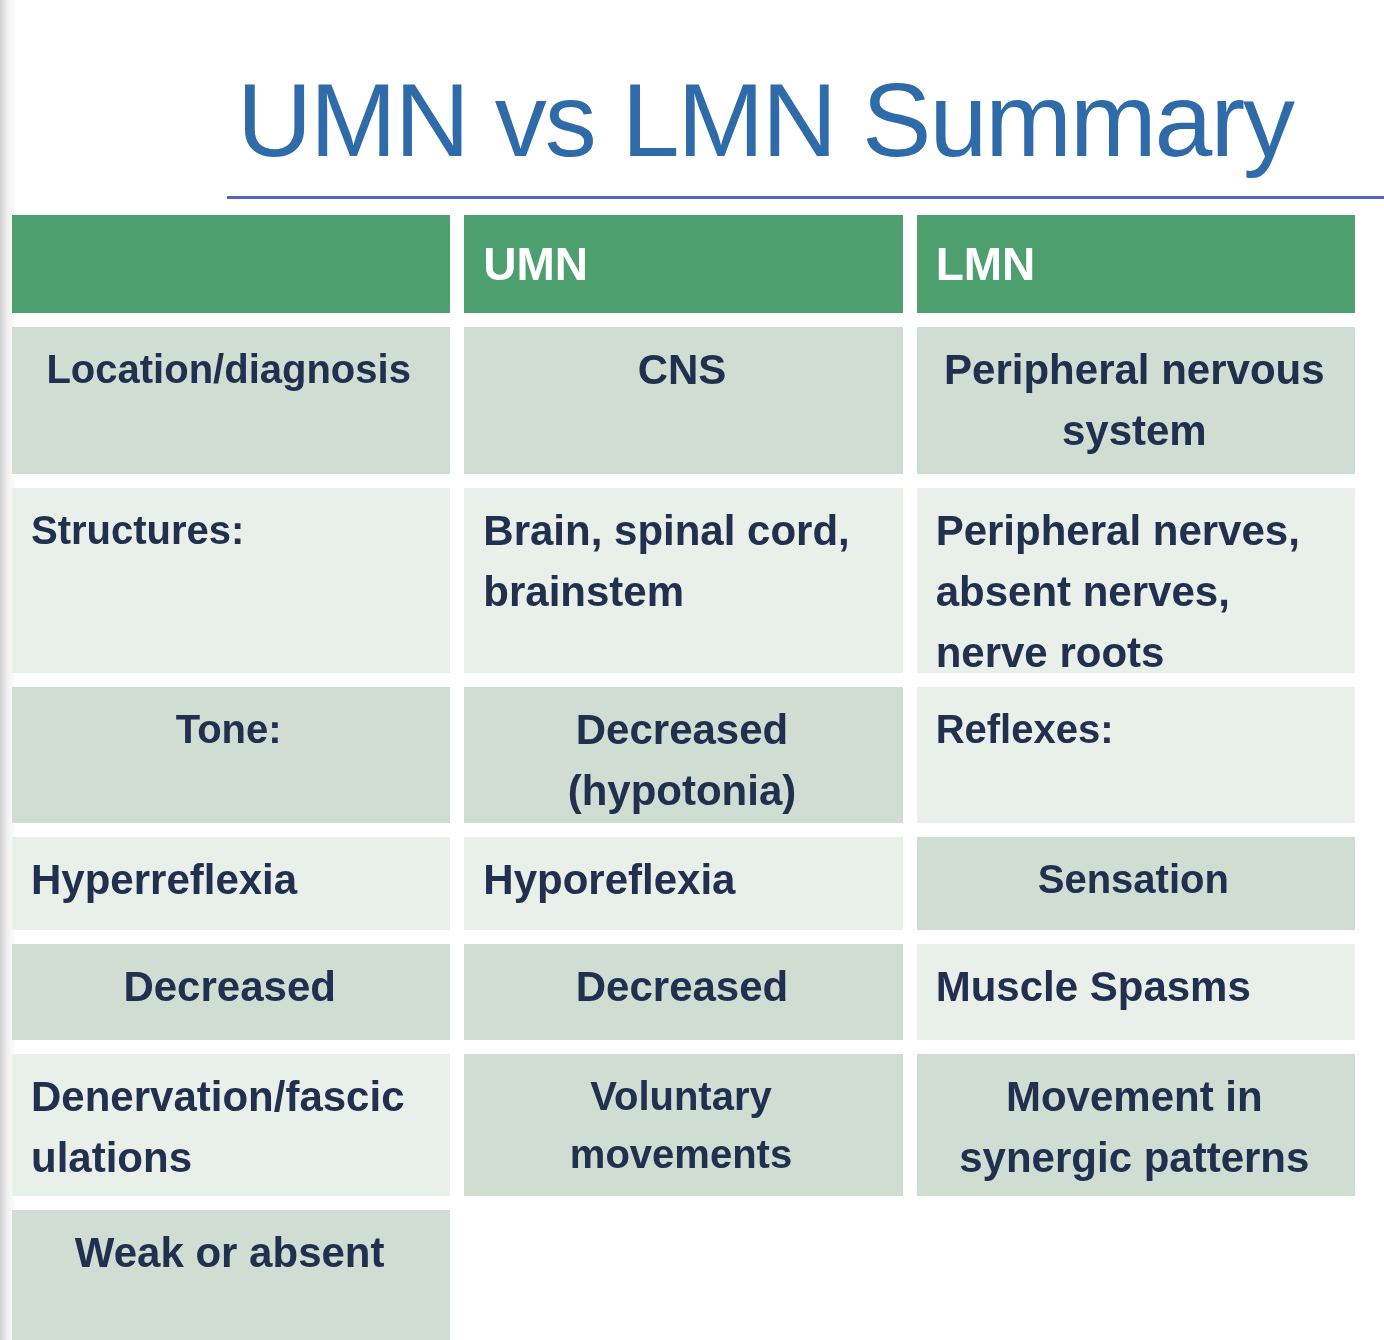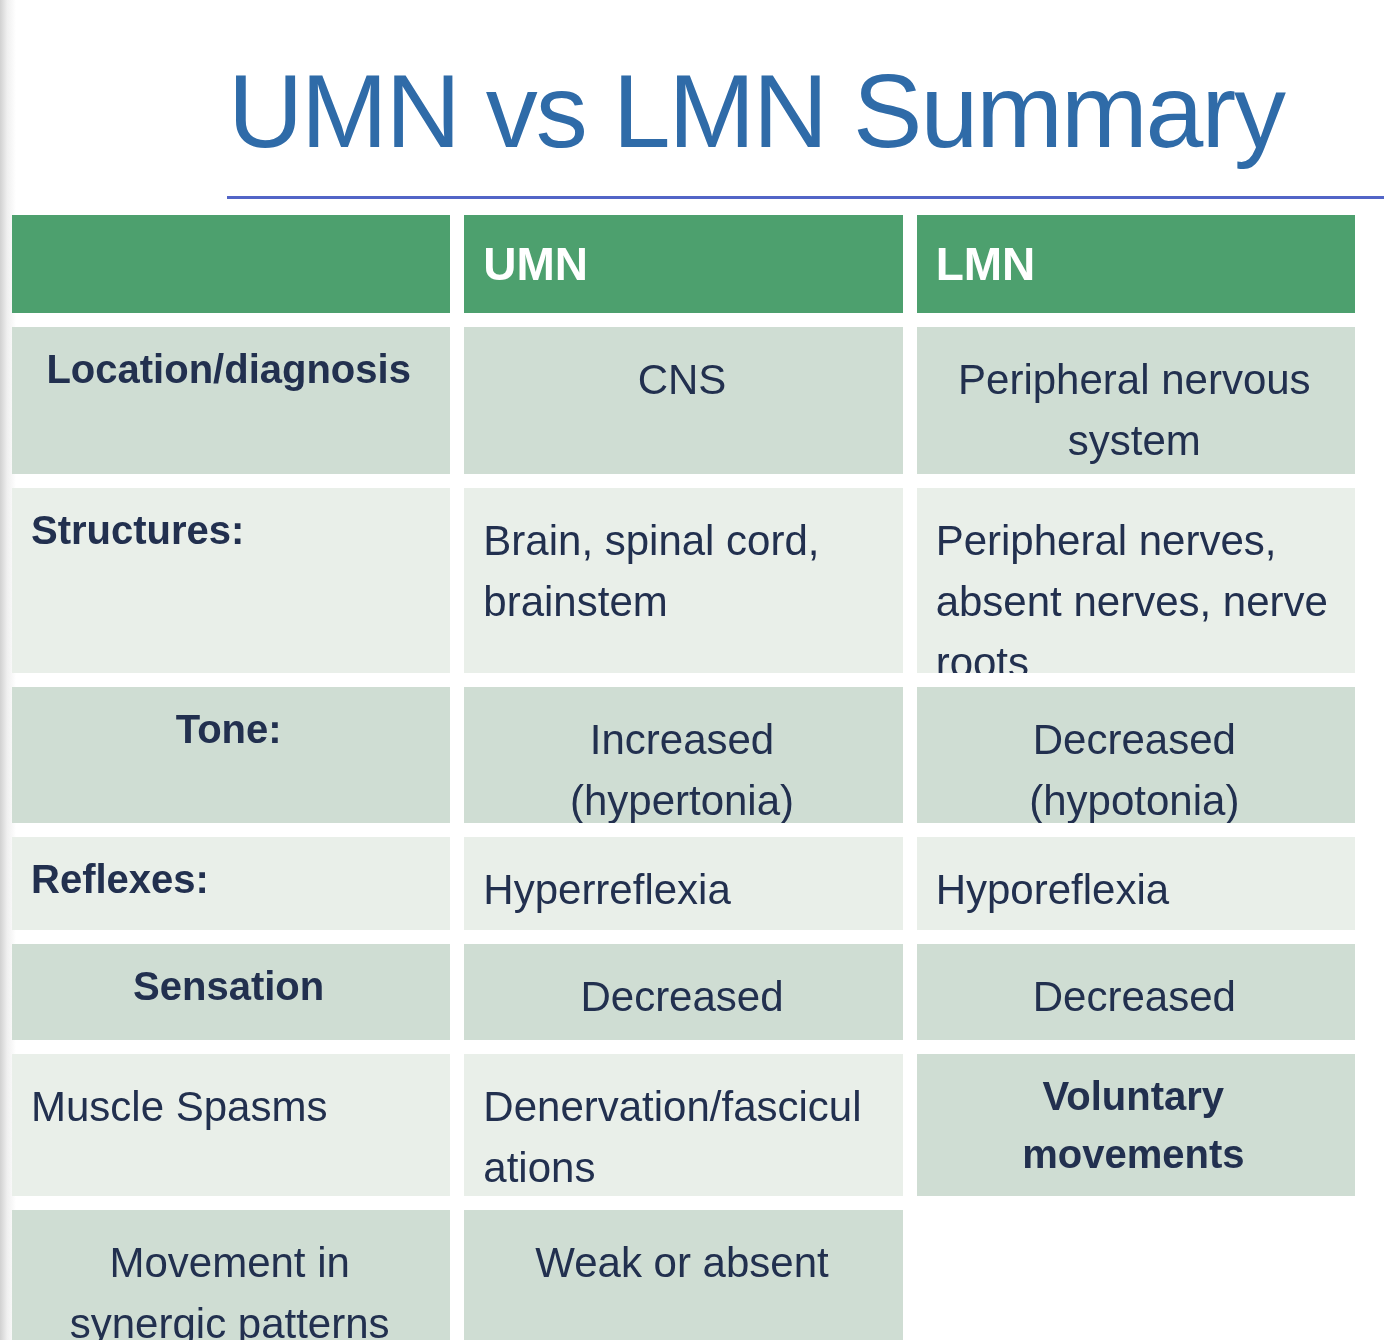--- a/index.html
+++ b/index.html
@@ -15,21 +15,21 @@
     position: absolute;
     left: 0; top: 0;
     width: 16px; height: 100%;
     background: linear-gradient(to right, var(--edge-shadow, #c9c9c9) 0%, #ededed 45%, #ffffff 100%);
     opacity: 0.85;
   }
   .title {
     position: absolute;
     left: 228px;
     top: 52px;
-    margin: 0;
+    margin: 9px;
     font-size: 104px;
     font-weight: 500;
     letter-spacing: -2px;
     white-space: nowrap;
     line-height: 1.15;
     color: var(--title-color, #2f6ba8);
   }
   .title-underline {
     position: absolute;
     left: 227px;
@@ -63,23 +63,23 @@
     padding-left: 19px;
   }
   .cell.label {
     font-size: 40px;
     font-weight: bold;
     line-height: 1.45;
     padding: 13px 24px 0 19px;
   }
   .cell.data {
     font-size: 42px;
-    font-weight: normal;
+    font-weight: bold;
     line-height: 1.45;
-    padding: 23px 22px 0 19px;
+    padding: 13px 22px 0 19px;
     overflow-wrap: break-word;
   }
   .cell.dark  { background: var(--row-dark-bg, #cfddd3); text-align: center; }
   .cell.light { background: var(--row-light-bg, #e9efe9); }
   .cell.break-all { word-break: break-all; }
 </style>
 </head>
 <body>
 
 <div class="slide">
@@ -97,21 +97,20 @@
 
     <div class="cell label dark">Location/diagnosis</div>
     <div class="cell data dark">CNS</div>
     <div class="cell data dark">Peripheral nervous system</div>
 
     <div class="cell label light">Structures:</div>
     <div class="cell data light">Brain, spinal cord, brainstem</div>
     <div class="cell data light">Peripheral nerves, absent nerves, nerve roots</div>
 
     <div class="cell label dark">Tone:</div>
-    <div class="cell data dark">Increased (hypertonia)</div>
     <div class="cell data dark">Decreased (hypotonia)</div>
 
     <div class="cell label light">Reflexes:</div>
     <div class="cell data light">Hyperreflexia</div>
     <div class="cell data light">Hyporeflexia</div>
 
     <div class="cell label dark">Sensation</div>
     <div class="cell data dark">Decreased</div>
     <div class="cell data dark">Decreased</div>
 

